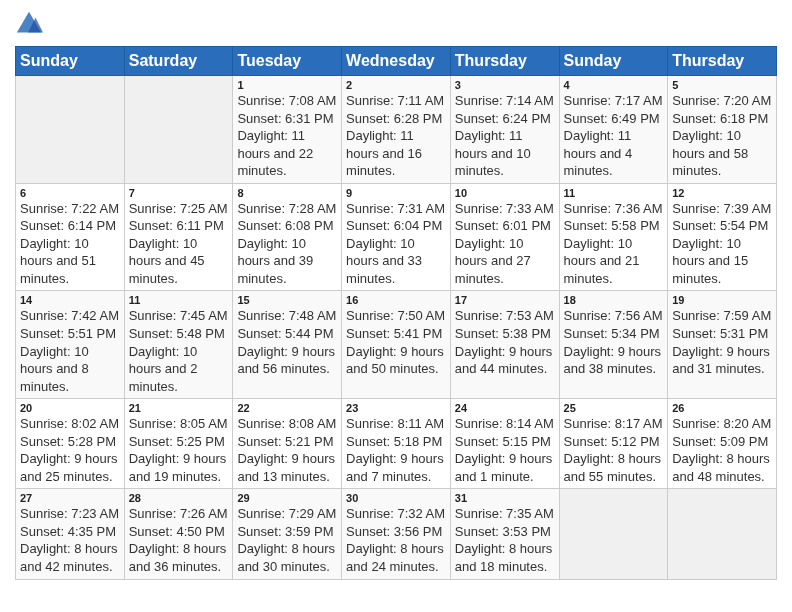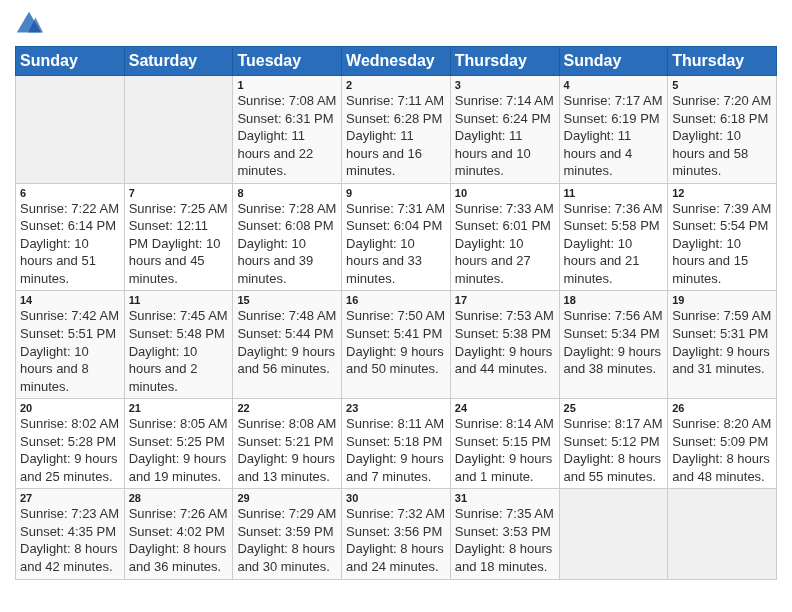--- a/index.html
+++ b/index.html
@@ -146,21 +146,21 @@
           <td>
             <span class="day-number">3</span>
             <div class="day-detail">Sunrise: 7:14 AM
 Sunset: 6:24 PM
 Daylight: 11 hours
 and 10 minutes.</div>
           </td>
           <td>
             <span class="day-number">4</span>
             <div class="day-detail">Sunrise: 7:17 AM
-Sunset: 6:19 PM
+Sunset: 6:49 PM
 Daylight: 11 hours
 and 4 minutes.</div>
           </td>
           <td>
             <span class="day-number">5</span>
             <div class="day-detail">Sunrise: 7:20 AM
 Sunset: 6:18 PM
 Daylight: 10 hours
 and 58 minutes.</div>
           </td>
@@ -169,21 +169,21 @@
           <td>
             <span class="day-number">6</span>
             <div class="day-detail">Sunrise: 7:22 AM
 Sunset: 6:14 PM
 Daylight: 10 hours
 and 51 minutes.</div>
           </td>
           <td>
             <span class="day-number">7</span>
             <div class="day-detail">Sunrise: 7:25 AM
-Sunset: 12:11 PM
+Sunset: 6:11 PM
 Daylight: 10 hours
 and 45 minutes.</div>
           </td>
           <td>
             <span class="day-number">8</span>
             <div class="day-detail">Sunrise: 7:28 AM
 Sunset: 6:08 PM
 Daylight: 10 hours
 and 39 minutes.</div>
           </td>
@@ -322,21 +322,21 @@
           <td>
             <span class="day-number">27</span>
             <div class="day-detail">Sunrise: 7:23 AM
 Sunset: 4:35 PM
 Daylight: 8 hours
 and 42 minutes.</div>
           </td>
           <td>
             <span class="day-number">28</span>
             <div class="day-detail">Sunrise: 7:26 AM
-Sunset: 4:02 PM
+Sunset: 4:50 PM
 Daylight: 8 hours
 and 36 minutes.</div>
           </td>
           <td>
             <span class="day-number">29</span>
             <div class="day-detail">Sunrise: 7:29 AM
 Sunset: 3:59 PM
 Daylight: 8 hours
 and 30 minutes.</div>
           </td>

